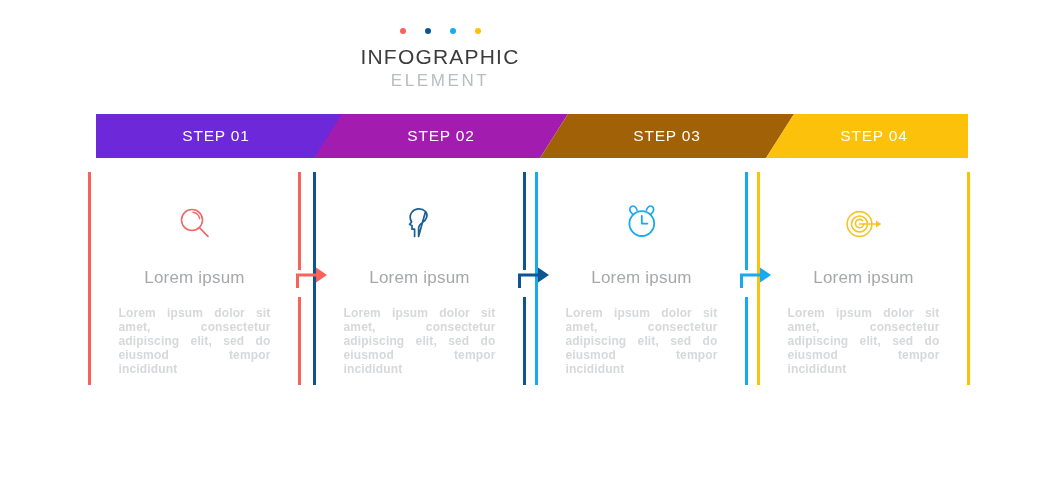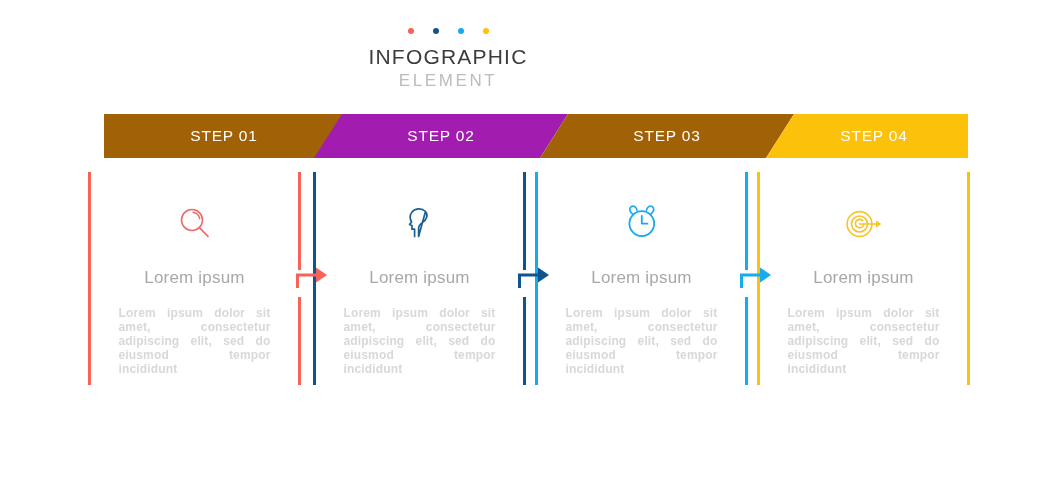--- a/index.html
+++ b/index.html
@@ -15,21 +15,20 @@
     overflow: hidden;
   }
 
   
   .header {
     position: absolute;
     left: 0;
     top: 28px;
     width: 880px;
     text-align: center;
-    padding-left: 8px;
   }
   .dots {
     display: flex;
     justify-content: center;
     gap: 19px;
     margin-bottom: 11px;
   }
   .dot {
     width: 6px;
     height: 6px;
@@ -141,21 +140,21 @@
     <span class="dot" style="background: rgb(249, 98, 89);"></span>
     <span class="dot" style="background: rgb(16, 84, 143);"></span>
     <span class="dot" style="background: rgb(23, 170, 238);"></span>
     <span class="dot" style="background: rgb(252, 193, 10);"></span>
   </div>
   <div class="title-main">INFOGRAPHIC</div>
   <div class="title-sub">ELEMENT</div>
 </div>
 
 <div class="banner-row">
-  <div class="banner" style="left: 16px; width: 254px; background: #a16207; clip-path: polygon(0px 0px, 254px 0px, 226px 44px, 0px 44px);">
+  <div class="banner" style="left: 8px; width: 254px; background: #6d28d9; clip-path: polygon(0px 0px, 254px 0px, 226px 44px, 0px 44px);">
     <span class="banner-label" style="margin-left: -14px;">STEP 01</span>
   </div>
   <div class="banner" style="left: 226px; width: 254px; background: #a21caf; clip-path: polygon(28px 0px, 254px 0px, 226px 44px, 0px 44px);">
     <span class="banner-label" style="margin-left: 0px;">STEP 02</span>
   </div>
   <div class="banner" style="left: 452px; width: 254px; background: #a16207; clip-path: polygon(28px 0px, 254px 0px, 226px 44px, 0px 44px);">
     <span class="banner-label" style="margin-left: 0px;">STEP 03</span>
   </div>
   <div class="banner" style="left: 678px; width: 230px; background: rgb(252, 193, 10); clip-path: polygon(28px 0px, 202px 0px, 202px 44px, 0px 44px);">
     <span class="banner-label" style="margin-left: -14px;">STEP 04</span>

